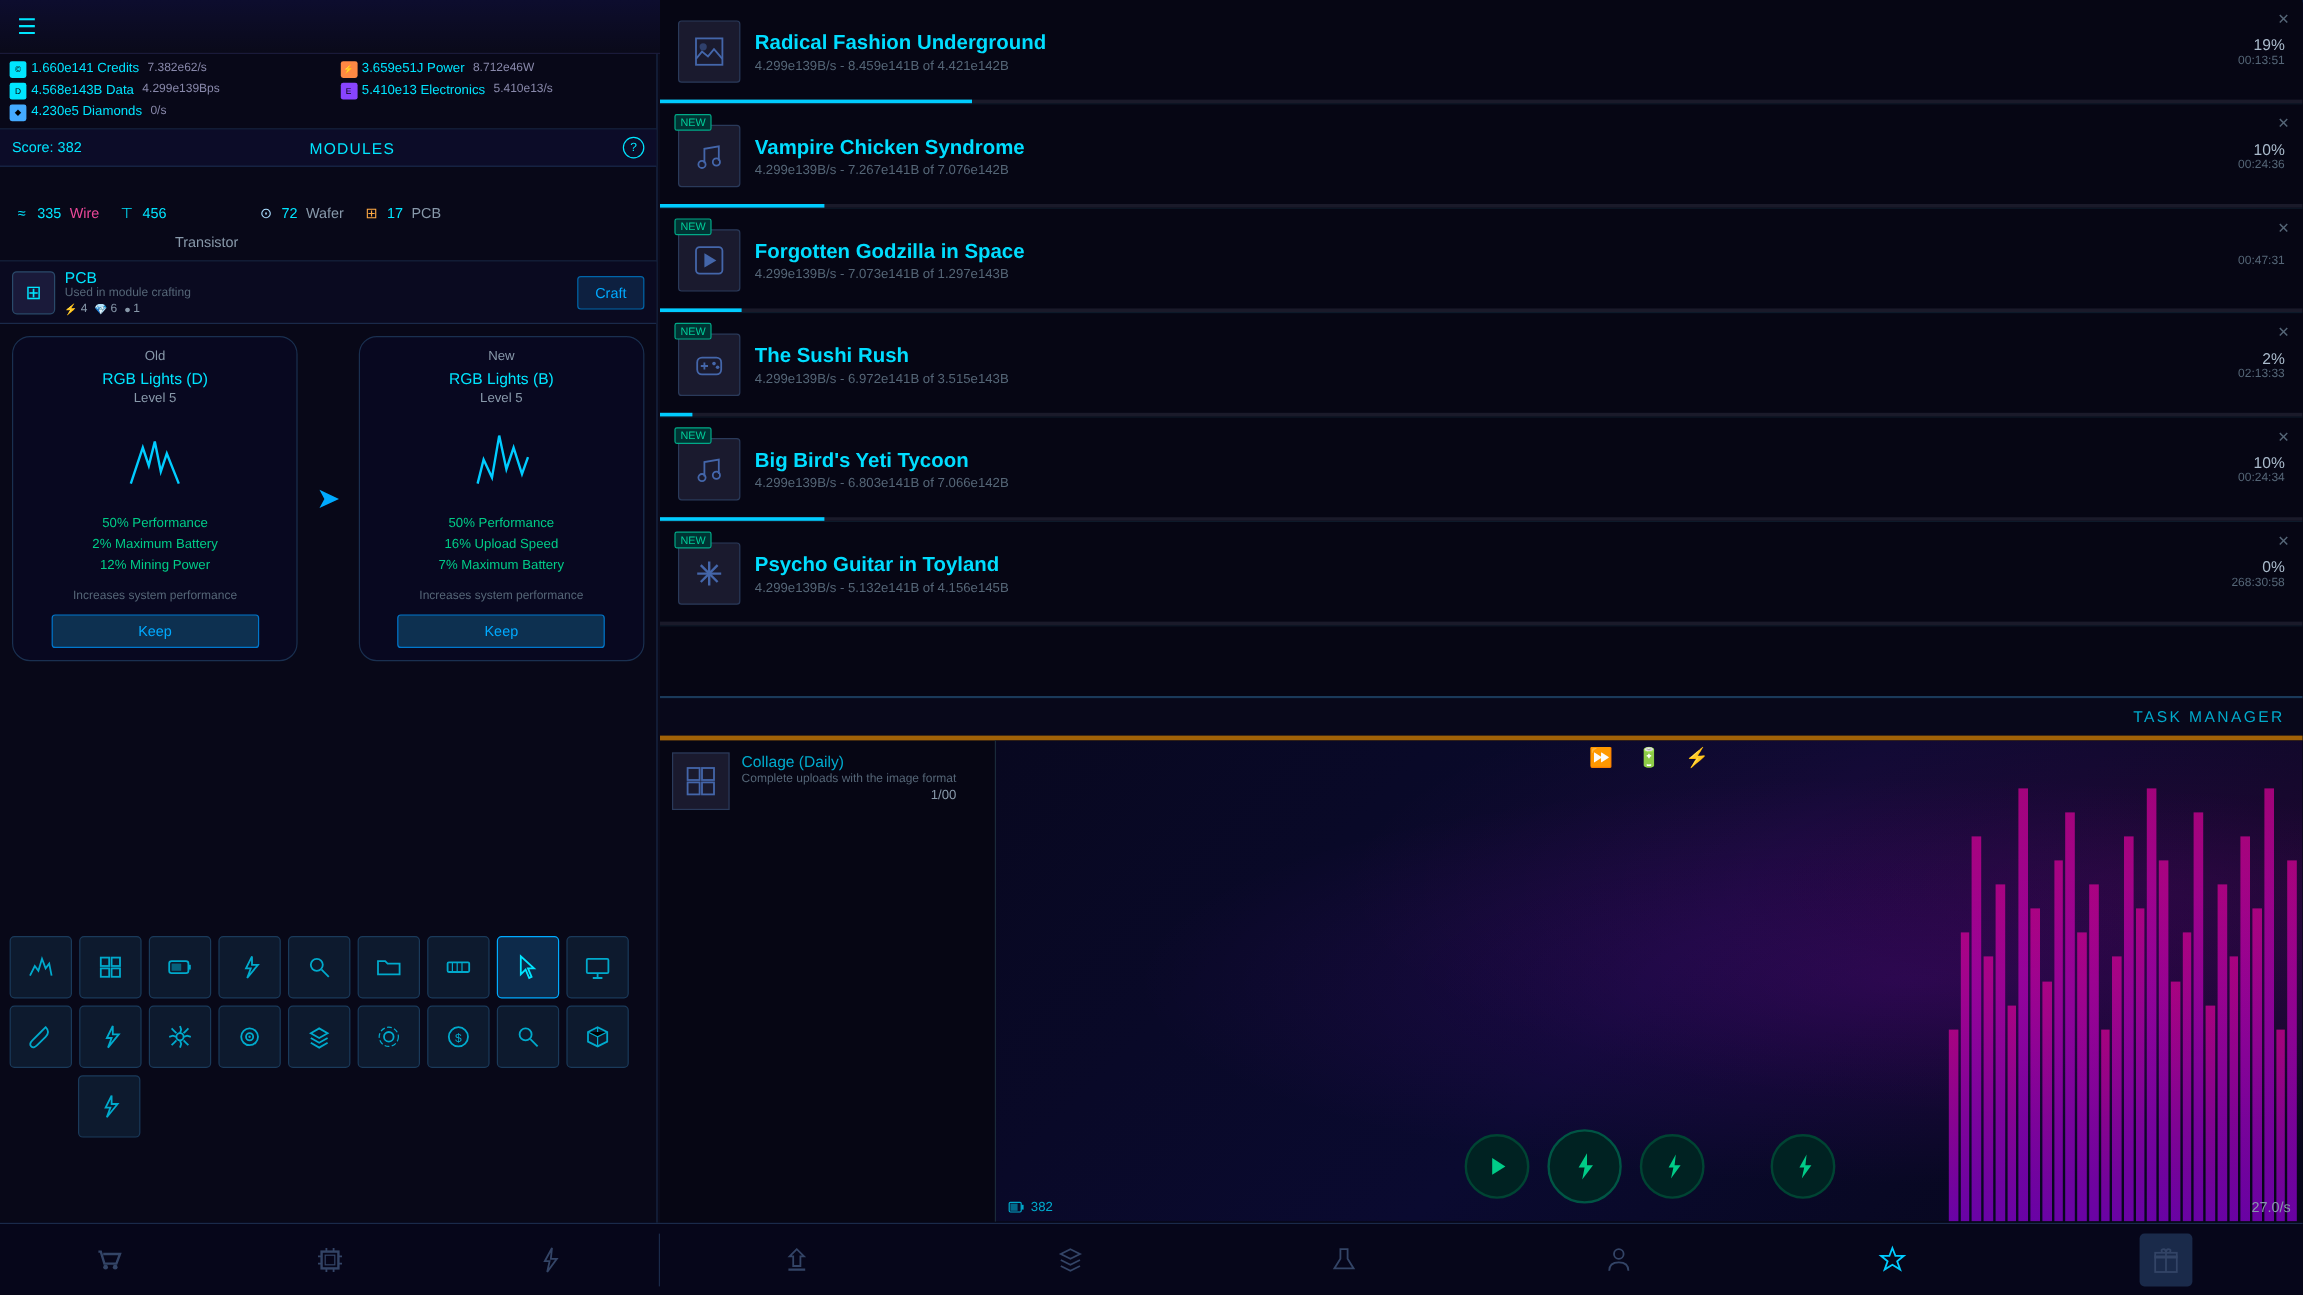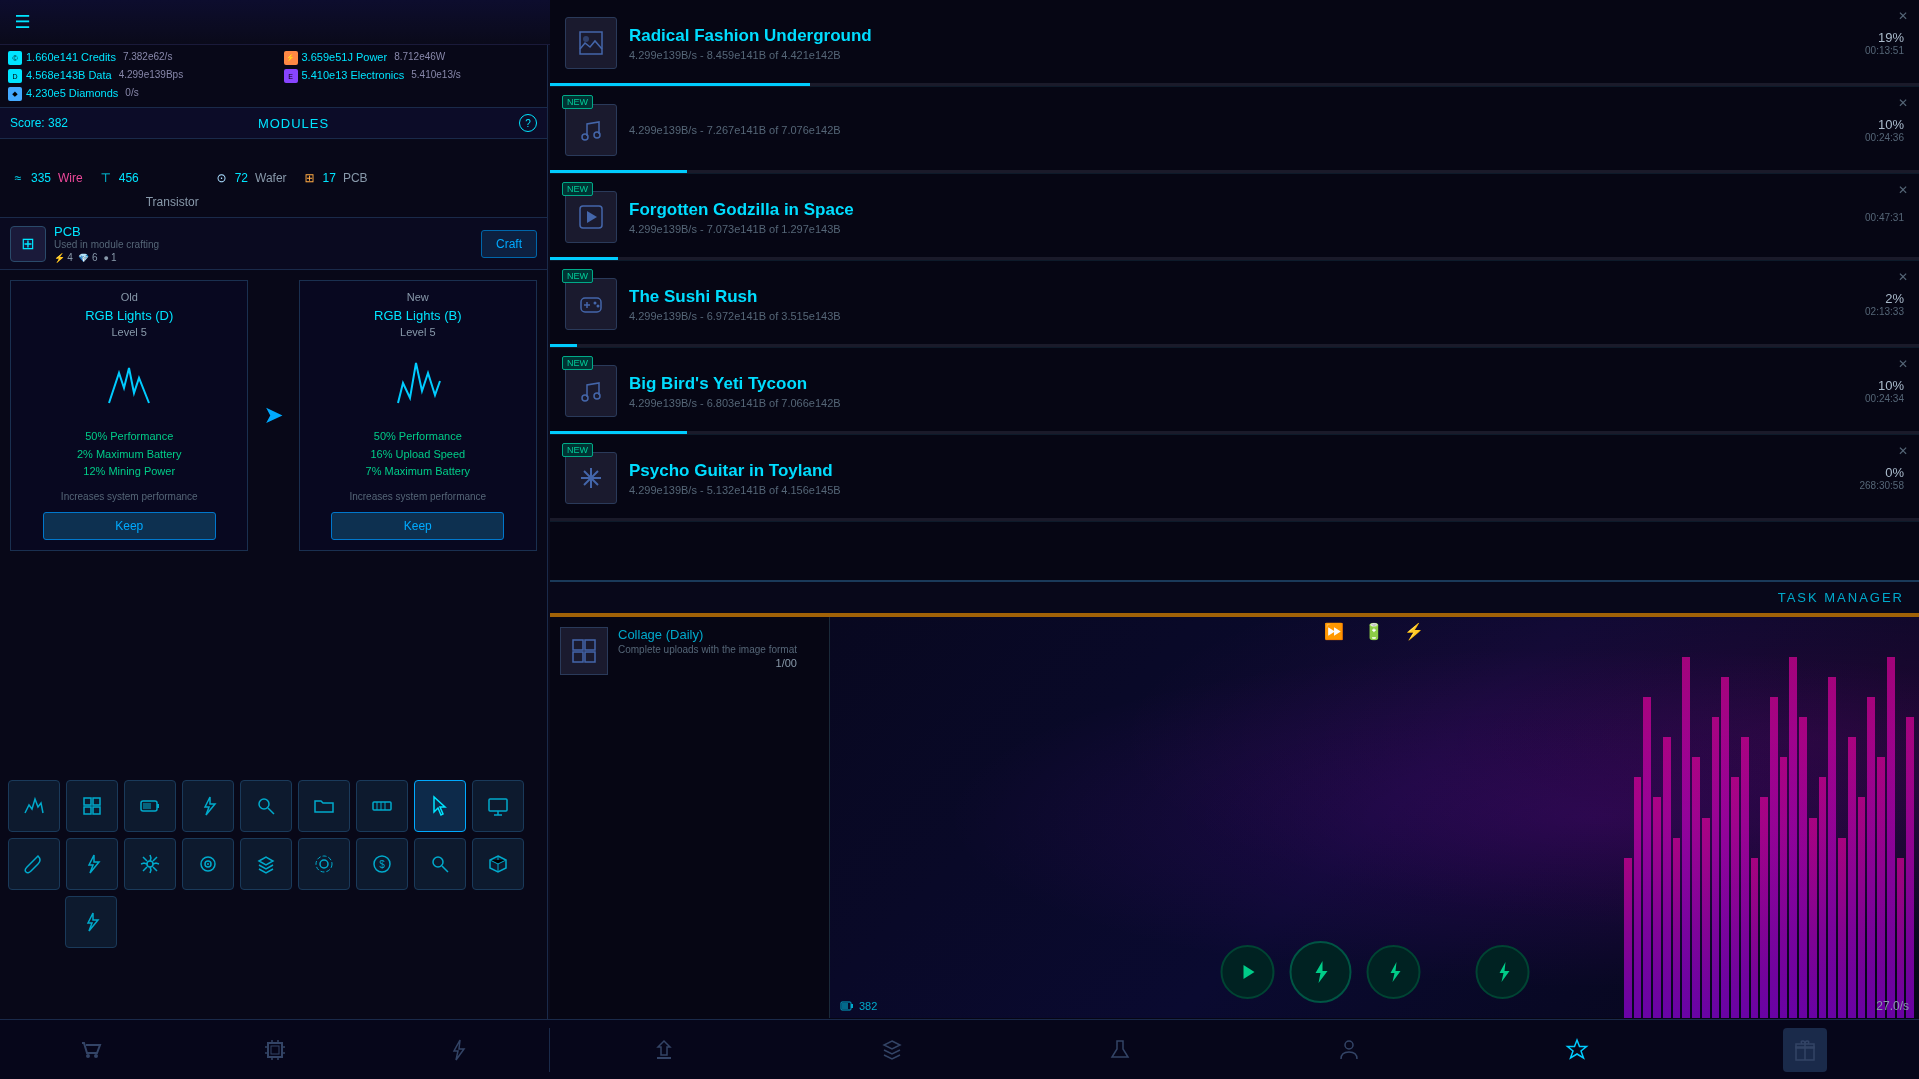--- a/index.html
+++ b/index.html
@@ -167,21 +167,21 @@
     
     .upgrade-area {
       padding: 10px;
       display: flex;
       gap: 10px;
     }
     .upgrade-col {
       flex: 1;
       background: #080820;
       border: 1px solid #1a3050;
-      border-radius: 0;
+      border-radius: 15px;
       padding: 10px;
       text-align: center;
     }
     .upgrade-label { font-size: 11px; color: #8899aa; margin-bottom: 5px; }
     .upgrade-name { font-size: 13px; color: #00e5ff; margin-bottom: 3px; }
     .upgrade-level { font-size: 11px; color: #8899aa; margin-bottom: 15px; }
     .upgrade-visual {
       width: 60px; height: 60px;
       margin: 0 auto 15px;
       display: flex; align-items: center; justify-content: center;
@@ -810,20 +810,21 @@
       <div class="upload-item">
     <div class="new-badge">NEW</div>
     <div class="upload-thumb">
       <svg width="28" height="28" viewBox="0 0 28 28">
             <path d="M10 20 L10 8 L22 6 L22 18" stroke="#4466aa" stroke-width="1.5" fill="none"></path>
             <circle cx="8" cy="21" r="3" stroke="#4466aa" stroke-width="1.5" fill="none"></circle>
             <circle cx="20" cy="19" r="3" stroke="#4466aa" stroke-width="1.5" fill="none"></circle>
           </svg>
     </div>
     <div class="upload-info">
+      <div class="upload-title">Vampire Chicken Syndrome</div>
       <div class="upload-stats">4.299e139B/s - 7.267e141B of 7.076e142B</div>
     </div>
     <div class="upload-right">
       <div class="upload-pct">10%</div>
       <div class="upload-time">00:24:36</div>
     </div>
     <div class="close-btn">✕</div>
     <div class="upload-progress">
       <div class="upload-progress-bar progress-cyan" style="width:10%"></div>
     </div>

